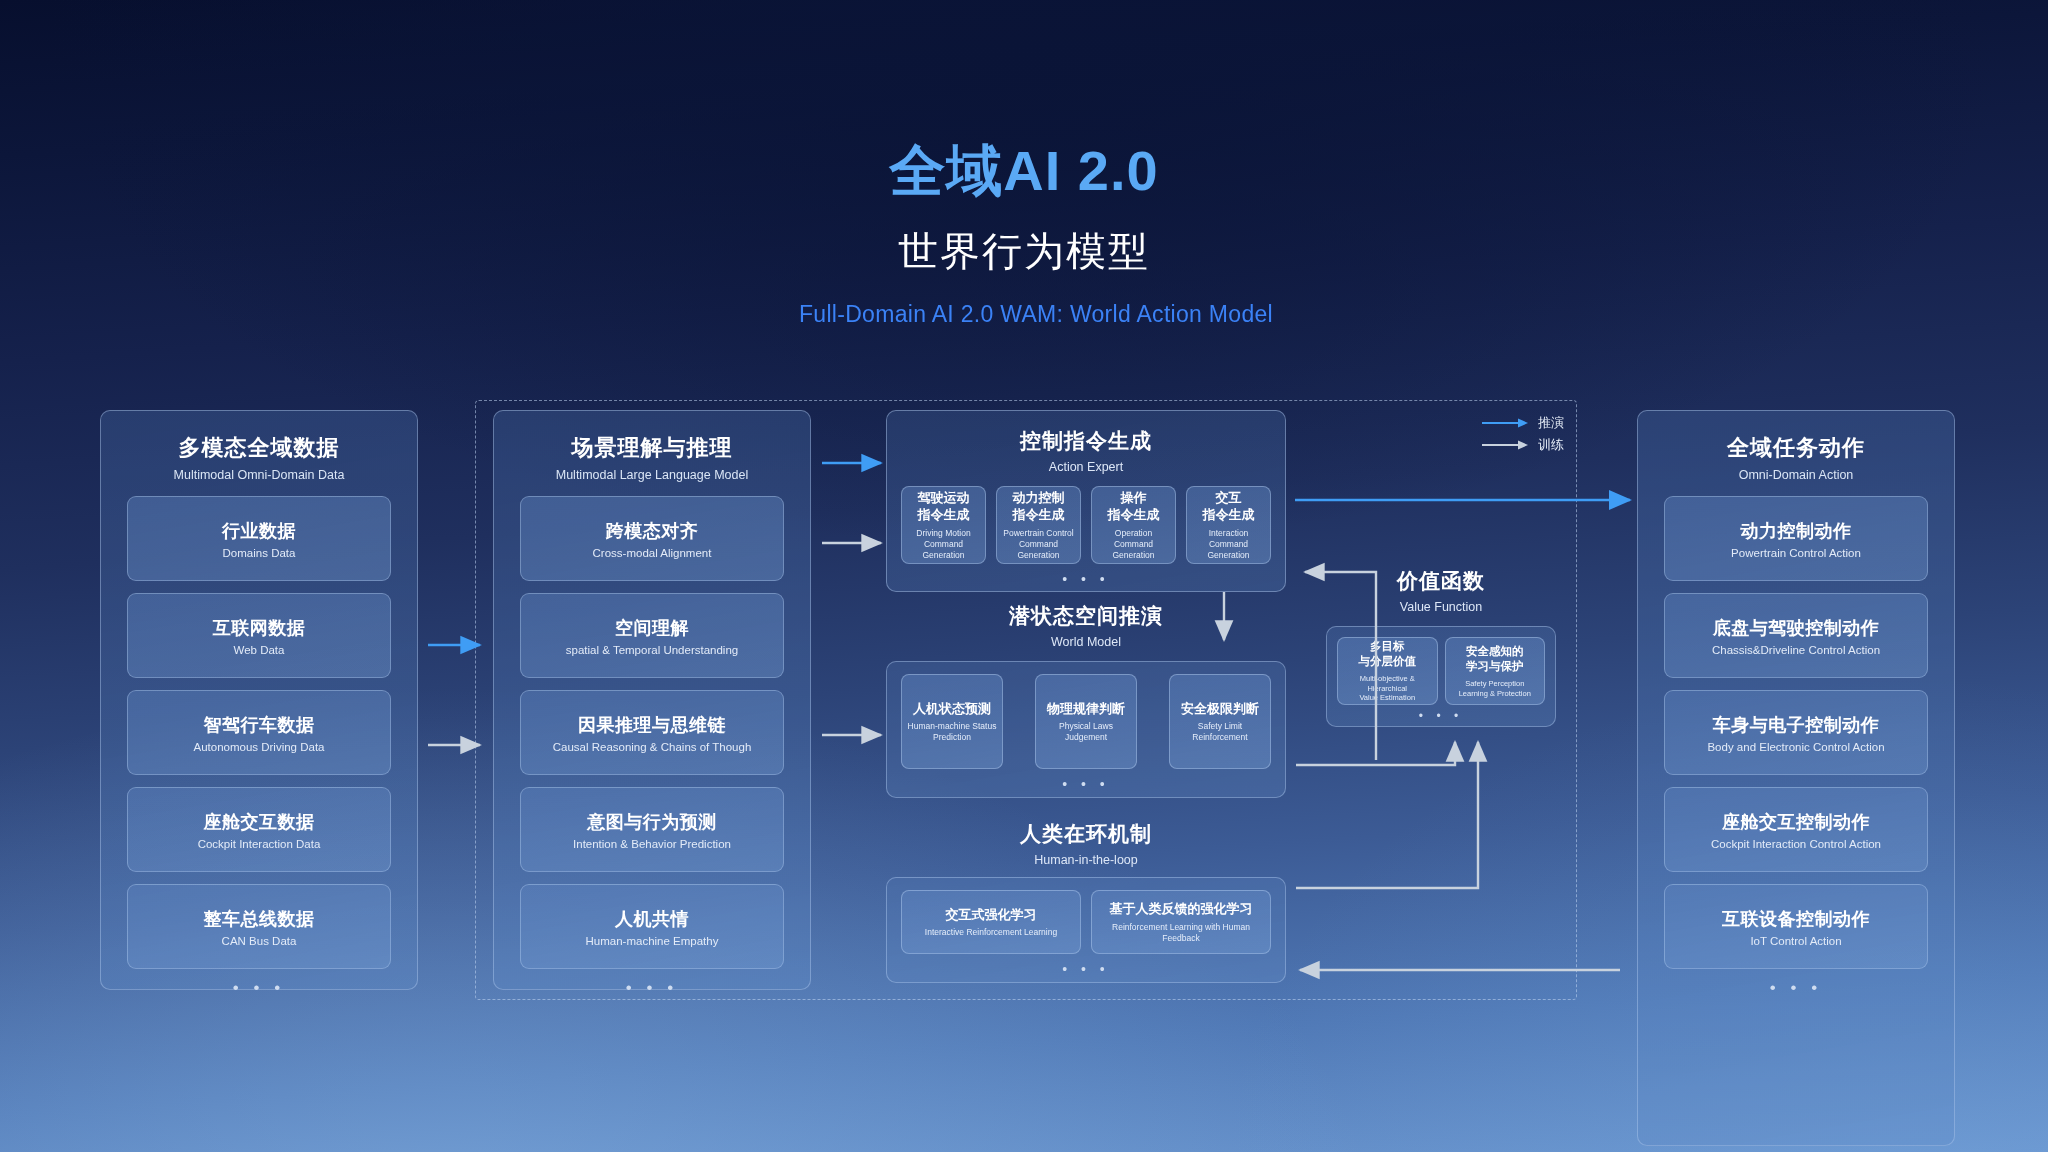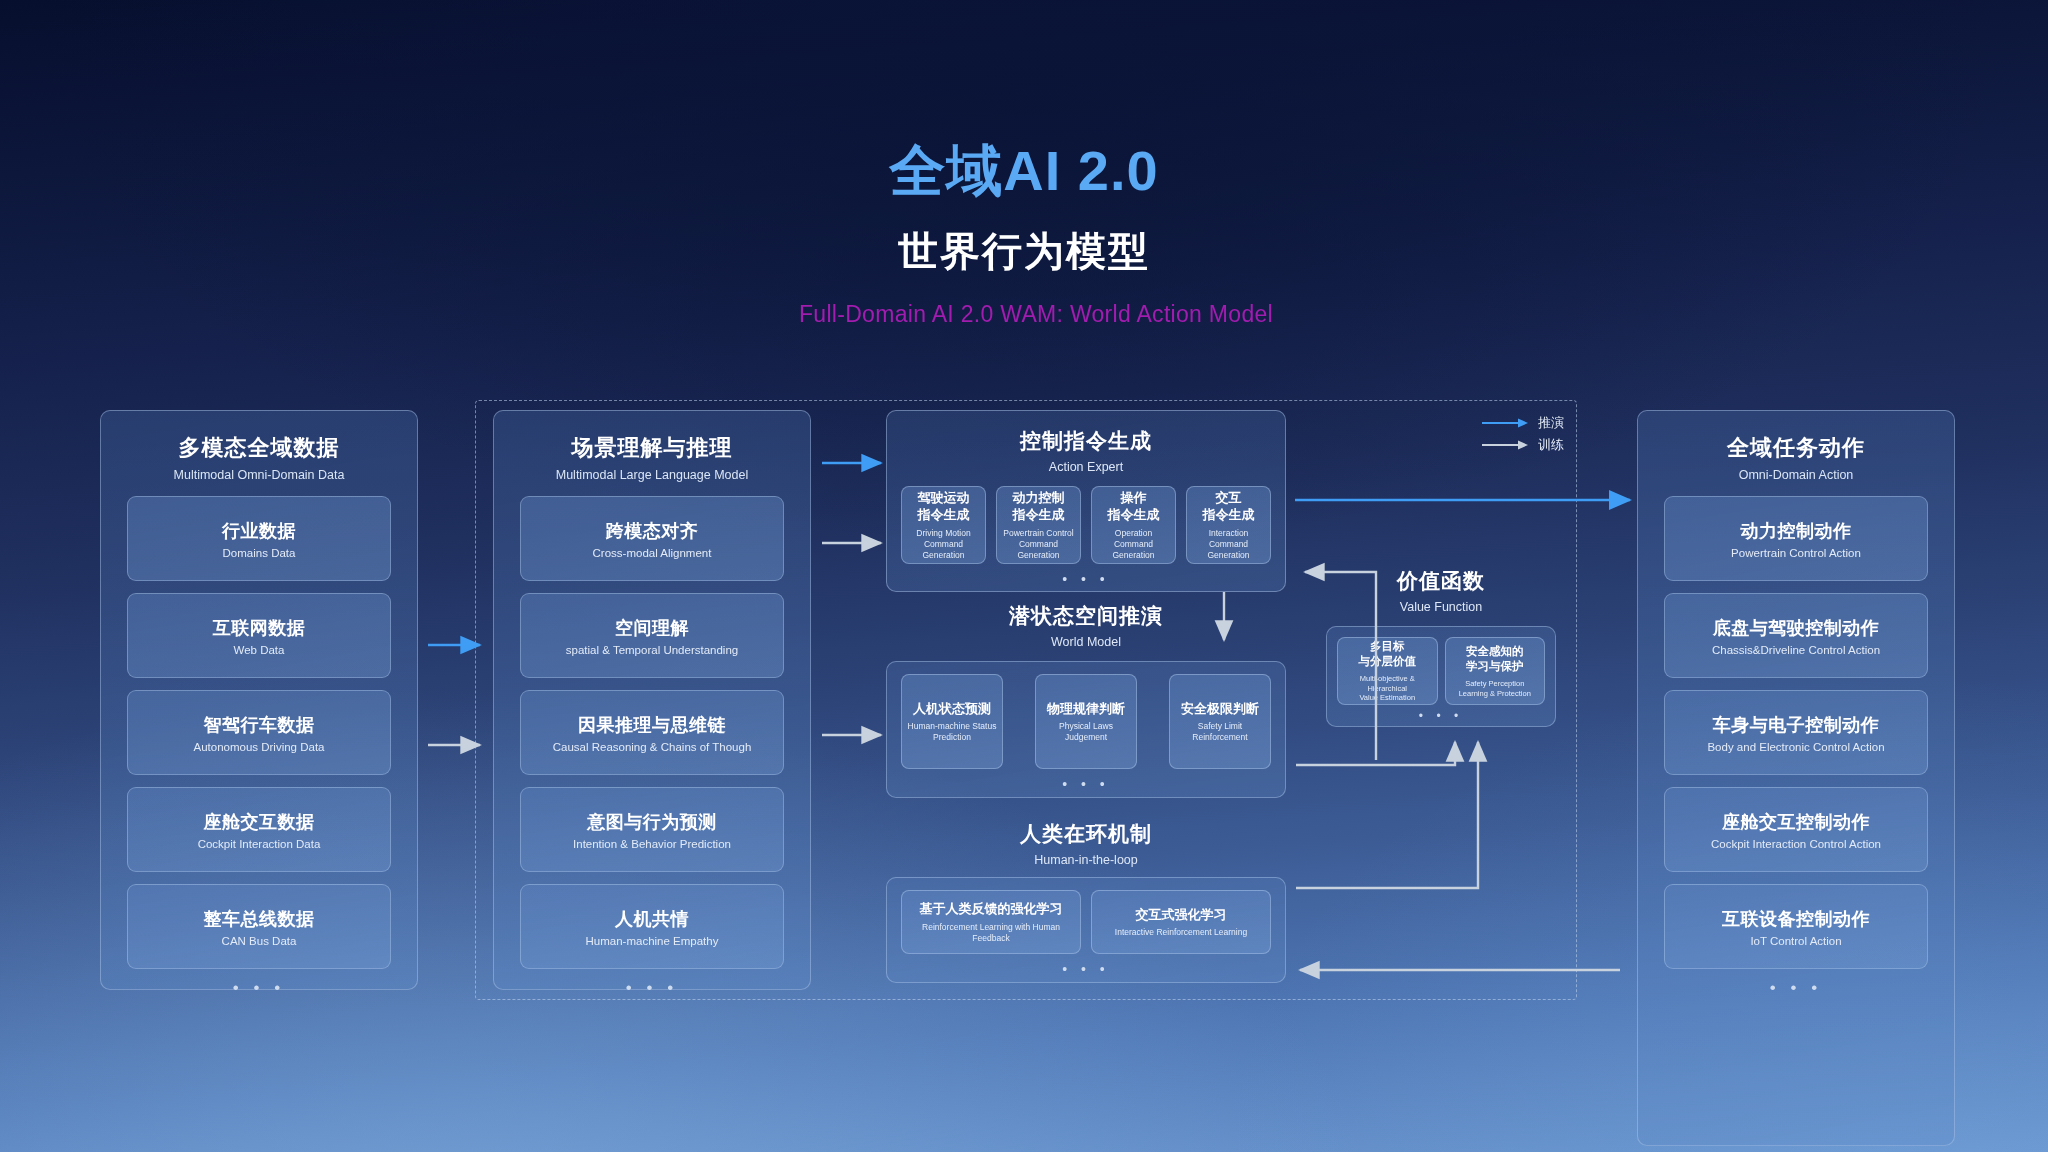--- a/index.html
+++ b/index.html
@@ -32,24 +32,24 @@
     pointer-events:none;
   }
 
   
   .header { position:absolute; left:0; right:0; top:140px; text-align:center; }
   .title-main {
     font-size:56px; font-weight:700; color:#5aa9f5; letter-spacing:1px;
     line-height:1.1;
   }
   .title-sub {
-    font-size:40px; font-weight:700; color:#ffffff; margin-top:22px; letter-spacing:2px;
+    font-size:40px; font-weight:400; color:#ffffff; margin-top:22px; letter-spacing:2px;
   }
   .title-en {
-    font-size:23px; font-weight:400; color:#a21caf; margin-top:22px; letter-spacing:0.3px;margin-left:24px;
+    font-size:23px; font-weight:400; color:#3b82f6; margin-top:22px; letter-spacing:0.3px;margin-left:24px;
   }
 
   
   .canvas { position:absolute; left:0; top:0; width:2048px; height:1152px; }
 
   .dashed-box {
     position:absolute; left:475px; top:400px; width:1102px; height:600px;
     border:1px dashed rgba(195,215,245,0.55);
     border-radius:4px;
   }
@@ -272,26 +272,26 @@
   </div>
 
   <div class="group group-open" style="left:886px; top:818px; width:400px; height:182px;">
     <div class="group-head" style="margin-top:2px;">
       <div class="zh">人类在环机制</div>
       <div class="en">Human-in-the-loop</div>
     </div>
     <div class="inner-shell" style="margin-top:10px;">
       <div class="subcards" style="height:64px; padding:0 4px;">
         <div class="subcard">
+          <div class="zh">交互式强化学习</div>
+          <div class="en">Interactive Reinforcement Learning</div>
+        </div>
+        <div class="subcard">
           <div class="zh">基于人类反馈的强化学习</div>
           <div class="en">Reinforcement Learning with Human Feedback</div>
-        </div>
-        <div class="subcard">
-          <div class="zh">交互式强化学习</div>
-          <div class="en">Interactive Reinforcement Learning</div>
         </div>
       </div>
       <div class="dots">• • •</div>
     </div>
   </div>
 
   <div class="group group-open" style="left:1326px; top:565px; width:230px; height:180px;">
     <div class="group-head" style="margin-top:2px;">
       <div class="zh">价值函数</div>
       <div class="en">Value Function</div>

